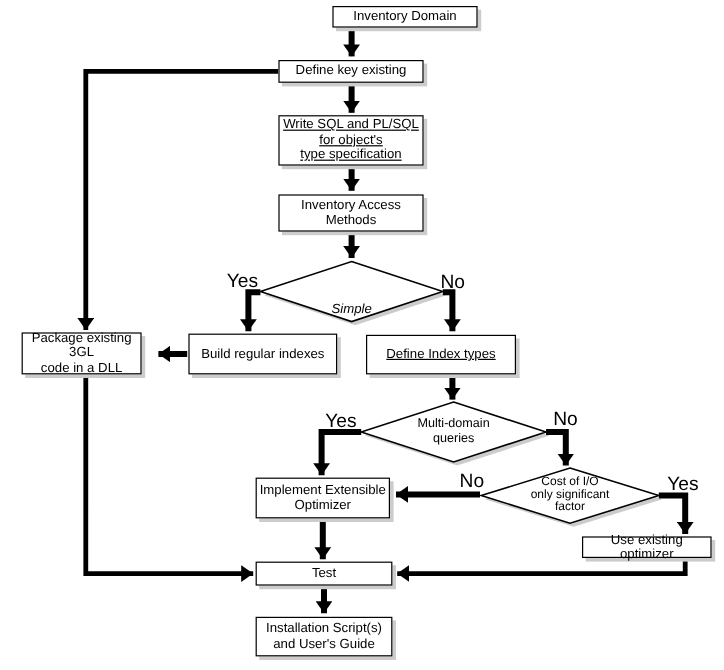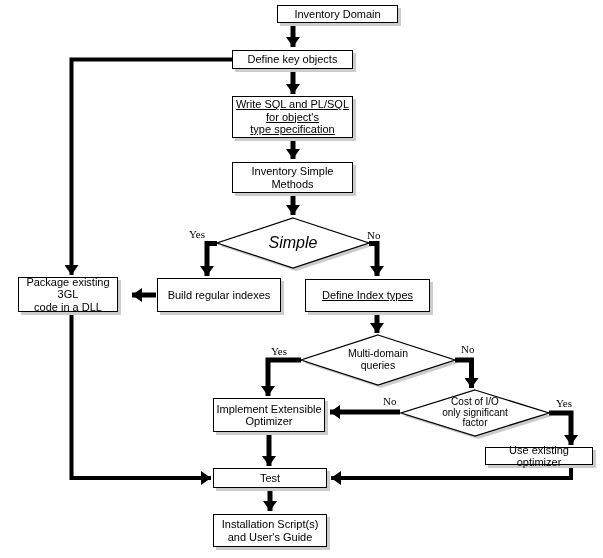--- a/index.html
+++ b/index.html
@@ -12,22 +12,22 @@
     position:absolute;background:#ffffff;border:1.3px solid #000;
     box-shadow:3px 3px 0 #cccccc;
     display:flex;align-items:center;justify-content:center;text-align:center;
     font-size:11px;line-height:12.5px;white-space:pre-line;box-sizing:border-box;
   }
   .dlabel{
     position:absolute;text-align:center;white-space:pre-line;
     font-size:10.5px;line-height:11.5px;
   }
   .dlabel.small{font-size:10px;line-height:10.5px;}
-  .dlabel.it{font-style:italic;font-size:16px;}
-  .blabel{position:absolute;font-size:11px;line-height:11px;font-family:Liberation Serif, serif;}
+  .dlabel.it{font-style:italic;font-size:11px;margin-top:16px;}
+  .blabel{position:absolute;font-size:16px;line-height:11px;}
   polyline{fill:none;stroke:#000;stroke-linecap:butt;stroke-linejoin:miter;}
   .w5{stroke-width:5px;}
   .w4{stroke-width:4px;}
   .diamond{fill:#ffffff;stroke:#000;stroke-width:1.3px;}
   .dshadow{fill:#cccccc;stroke:none;}
 </style>
 </head>
 <body>
 
 <div id="stage">
@@ -60,25 +60,25 @@
     <polyline class="w4" marker-end="url(#ah)" points="71.5,312 71.5,478 211,478"></polyline>
     <polyline class="w5" marker-end="url(#ah)" points="269,432 269,466"></polyline>
     <polyline class="w5" marker-end="url(#ah)" points="270,488 270,511"></polyline>
 
     <polygon class="diamond" points="293,218 369,243 293,268 217,243"></polygon>
     <polygon class="diamond" points="378,335 455,360 378,385 301,360"></polygon>
     <polygon class="diamond" points="475,390 549,413 475,436 401,413"></polygon>
   </svg>
 
   <div class="node" style="left:232px;top:5px;width:121px;height:18px;margin-left:45px;">Inventory Domain</div>
-  <div class="node" style="left:232px;top:50px;width:121px;height:19px;">Define key objects</div>
+  <div class="node" style="left:232px;top:50px;width:121px;height:19px;">Define key existing</div>
   <div class="node" style="left:232px;top:96px;width:121px;height:42px;text-decoration:underline;">Write SQL and PL/SQL
 for object's
 type specification</div>
-  <div class="node" style="left:232px;top:162px;width:121px;height:31px;">Inventory Simple
+  <div class="node" style="left:232px;top:162px;width:121px;height:31px;">Inventory Access
 Methods</div>
   <div class="node" style="left:18px;top:277px;width:100px;height:35px;">Package existing 3GL
 code in a DLL</div>
   <div class="node" style="left:157px;top:278px;width:124px;height:34px;">Build regular indexes</div>
   <div class="node" style="left:305px;top:279px;width:125px;height:33px;text-decoration:underline;">Define Index types</div>
   <div class="node" style="left:213px;top:398px;width:112px;height:34px;">Implement Extensible
 Optimizer</div>
   <div class="node" style="left:485px;top:447px;width:108px;height:18px;">Use existing optimizer</div>
   <div class="node" style="left:213px;top:468px;width:114px;height:20px;text-align:right;">Test</div>
   <div class="node" style="left:213px;top:514px;width:114px;height:33px;">Installation Script(s)

